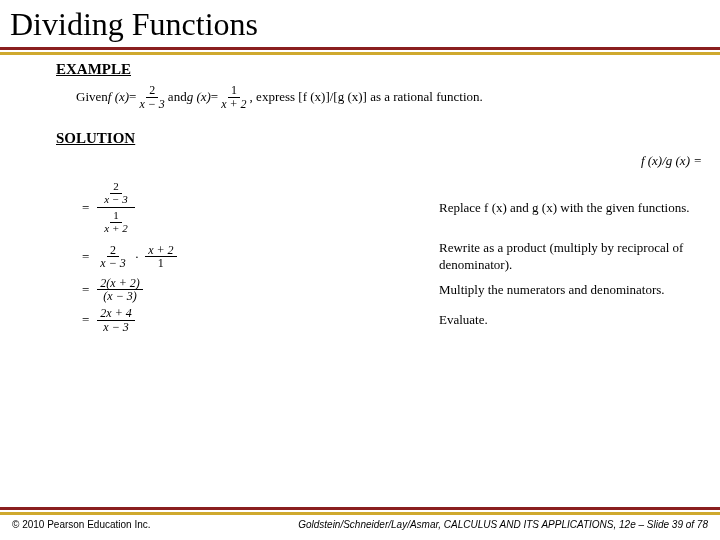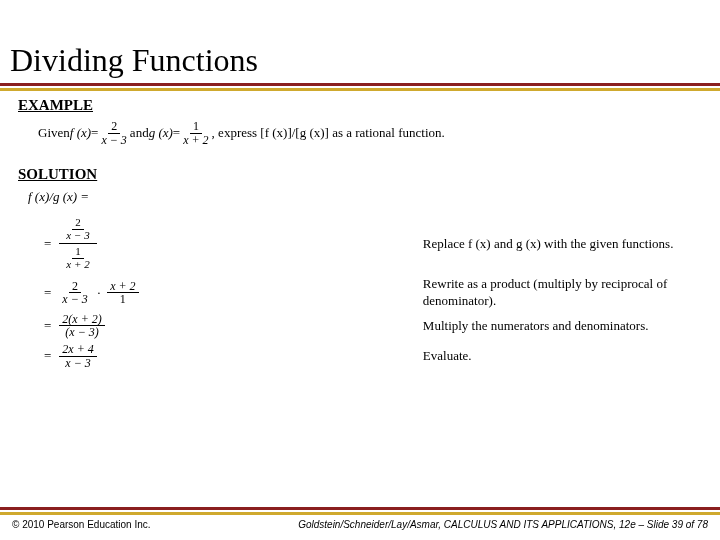--- a/index.html
+++ b/index.html
@@ -9,29 +9,28 @@
     background: #fff;
     font-family: "Times New Roman", Times, serif;
     color: #000;
     position: relative;
     overflow: hidden;
   }
   .slide-title {
     font-size: 32px;
     font-weight: normal;
     padding: 6px 10px 4px 10px;
-    margin-top: 36px;
   }
   .dbl {
     border-top: 3px solid #8a1f1f;
     border-bottom: 3px solid #cfa92e;
     height: 8px;
     margin: 0;
   }
-  .section { padding: 6px 18px; }
+  .section { padding: 6px 18px; margin-left: 38px; }
   .heading {
     font-weight: bold;
     text-decoration: underline;
     font-size: 15px;
     margin-bottom: 6px;
   }
   .given-line {
     font-size: 13px;
     display: flex;
     align-items: center;
@@ -42,21 +41,21 @@
   .frac {
     display: inline-flex;
     flex-direction: column;
     align-items: center;
     font-size: 12px;
     vertical-align: middle;
     line-height: 1.05;
   }
   .frac .num { border-bottom: 1px solid #000; padding: 0 3px; }
   .frac .den { padding: 0 3px; }
-  .math { font-style: italic; font-family: "Times New Roman", serif; }
+  .math { font-style: italic; font-family: "Times New Roman", serif; text-align: right; }
   .upright { font-style: normal; }
   .steps {
     padding-left: 26px;
   }
   .step-row {
     display: flex;
     align-items: center;
     margin: 4px 0;
   }
   .step-math {

